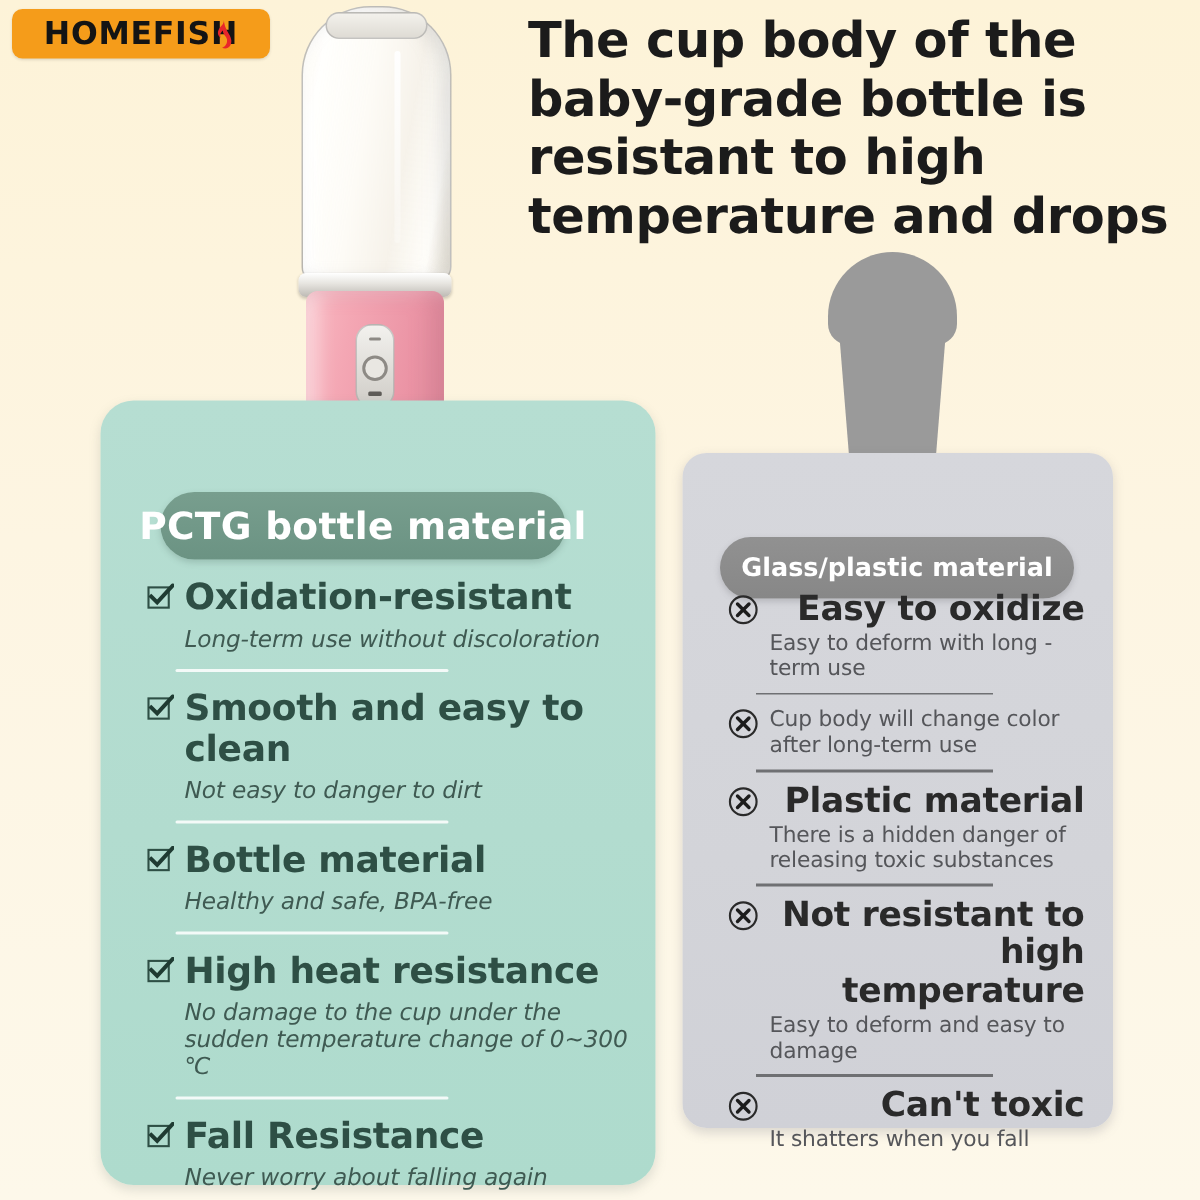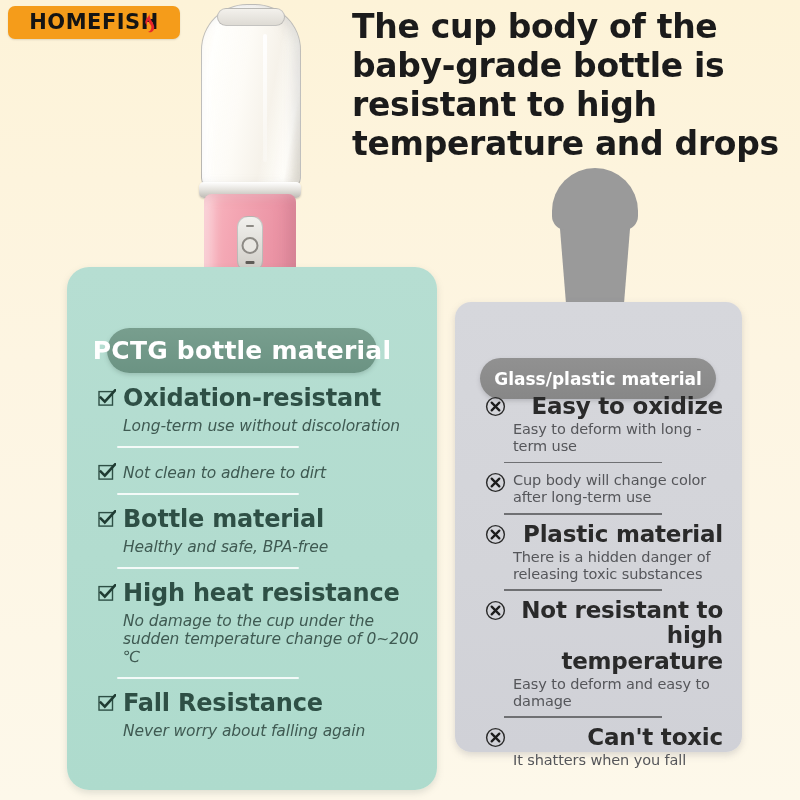--- a/index.html
+++ b/index.html
@@ -390,21 +390,22 @@
         </div>
       </div>
       <div class="divider"></div>
 
       <div class="item">
         <svg class="check-icon" viewBox="0 0 18 18">
           <rect x="1" y="2.6" width="13.5" height="13.5" fill="none" stroke="#2e4f45" stroke-width="1.4"></rect>
           <path d="M2.8 8.6 L6.8 12.6 L17.2 1.2" fill="none" stroke="#1f3b32" stroke-width="2.6" stroke-linecap="square"></path>
         </svg>
         <div class="item-texts">
-          <div class="item-sub">Not clean to adhere to dirt</div>
+          <div class="item-title">Smooth and easy to clean</div>
+          <div class="item-sub">Not easy to danger to dirt</div>
         </div>
       </div>
       <div class="divider"></div>
 
       <div class="item">
         <svg class="check-icon" viewBox="0 0 18 18">
           <rect x="1" y="2.6" width="13.5" height="13.5" fill="none" stroke="#2e4f45" stroke-width="1.4"></rect>
           <path d="M2.8 8.6 L6.8 12.6 L17.2 1.2" fill="none" stroke="#1f3b32" stroke-width="2.6" stroke-linecap="square"></path>
         </svg>
         <div class="item-texts">
@@ -414,21 +415,21 @@
       </div>
       <div class="divider"></div>
 
       <div class="item">
         <svg class="check-icon" viewBox="0 0 18 18">
           <rect x="1" y="2.6" width="13.5" height="13.5" fill="none" stroke="#2e4f45" stroke-width="1.4"></rect>
           <path d="M2.8 8.6 L6.8 12.6 L17.2 1.2" fill="none" stroke="#1f3b32" stroke-width="2.6" stroke-linecap="square"></path>
         </svg>
         <div class="item-texts">
           <div class="item-title">High heat resistance</div>
-          <div class="item-sub">No damage to the cup under the sudden temperature change of 0~200 ℃</div>
+          <div class="item-sub">No damage to the cup under the sudden temperature change of 0~300 ℃</div>
         </div>
       </div>
       <div class="divider"></div>
 
       <div class="item">
         <svg class="check-icon" viewBox="0 0 18 18">
           <rect x="1" y="2.6" width="13.5" height="13.5" fill="none" stroke="#2e4f45" stroke-width="1.4"></rect>
           <path d="M2.8 8.6 L6.8 12.6 L17.2 1.2" fill="none" stroke="#1f3b32" stroke-width="2.6" stroke-linecap="square"></path>
         </svg>
         <div class="item-texts">

